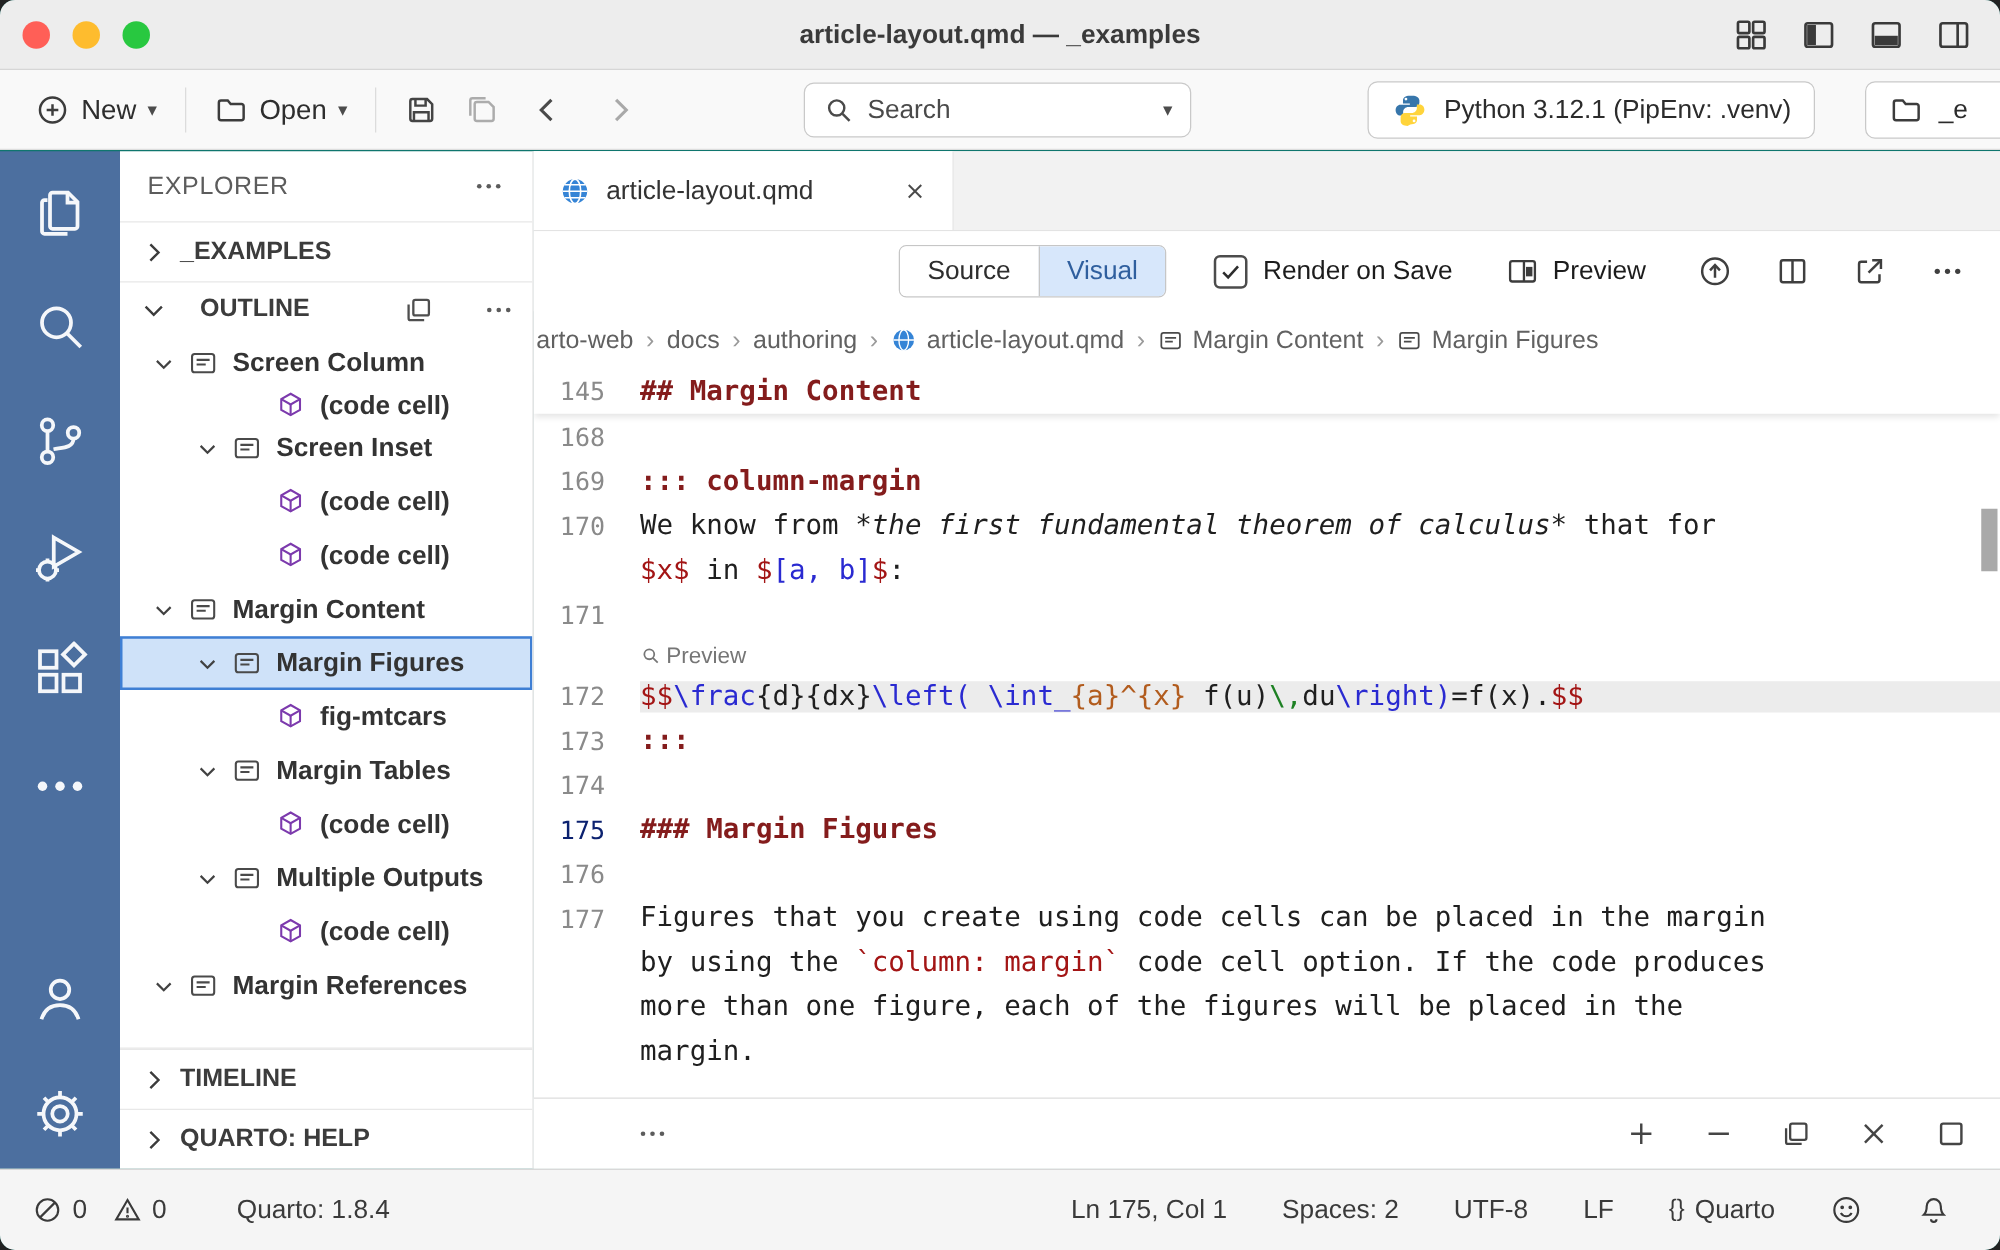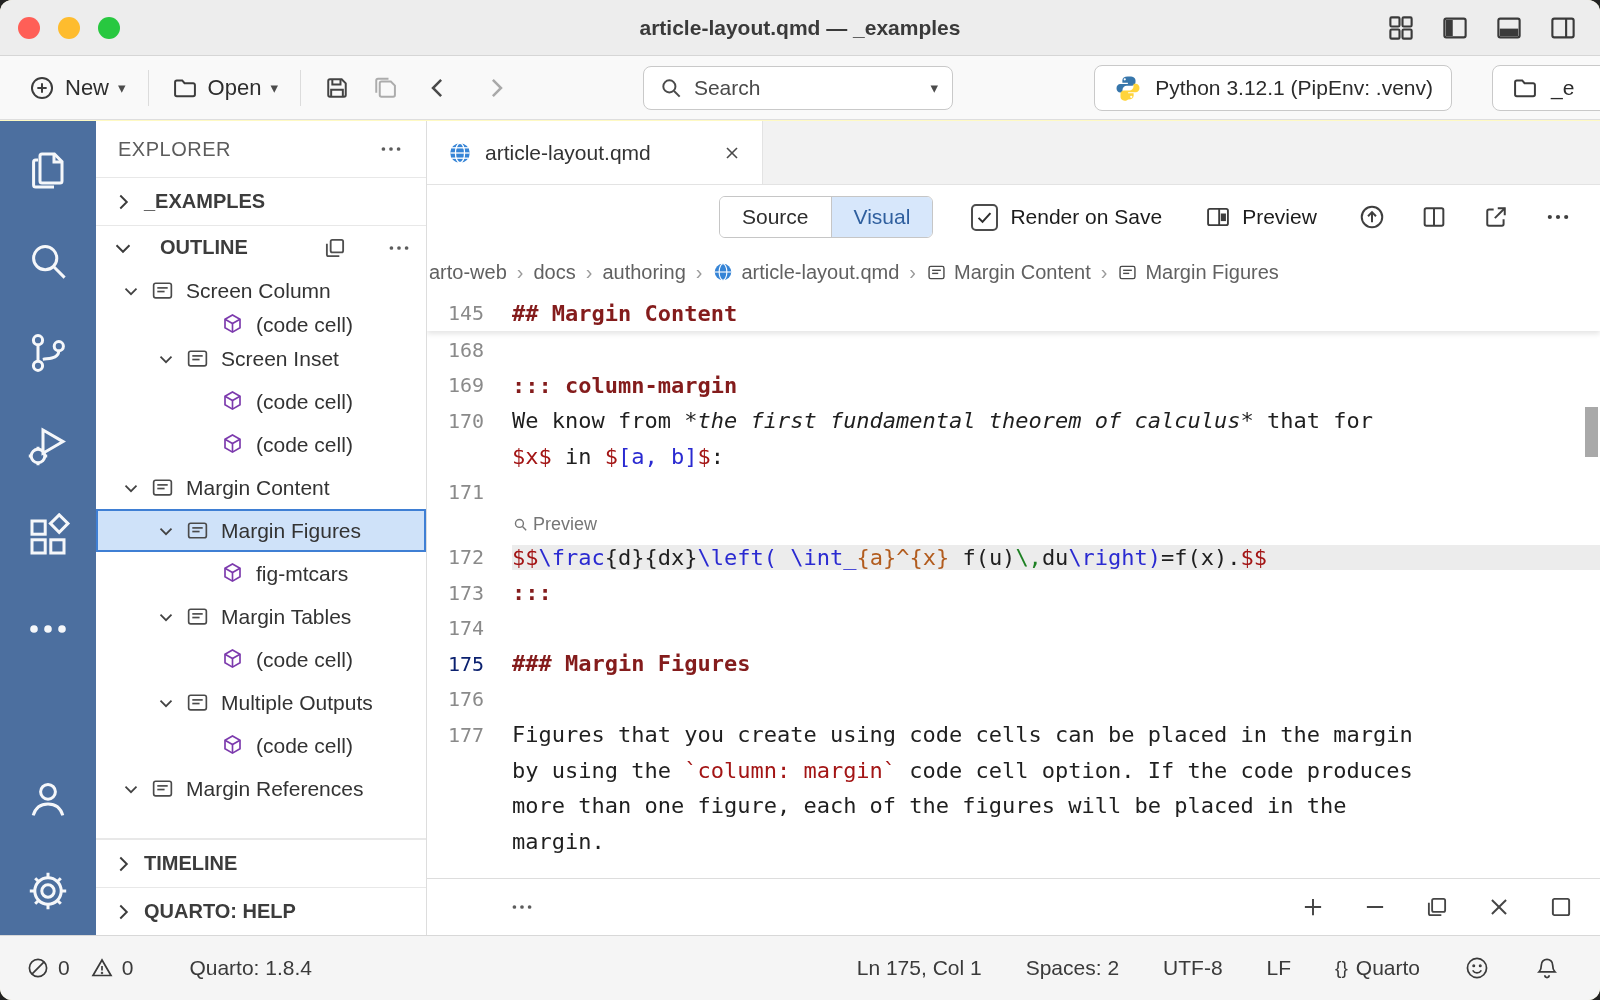--- a/index.html
+++ b/index.html
@@ -1,17 +1,17 @@
 <!DOCTYPE html>
 <html><head>
 <meta charset="utf-8">
 <style>
   * { margin:0; padding:0; box-sizing:border-box; }
   body { background:#222; font-family:"Liberation Sans", sans-serif; }
-  .window { position:relative; width:1600px; height:1000px; background:#fef9c3; border-radius:12px; overflow:hidden; }
+  .window { position:relative; width:1600px; height:1000px; background:#0f766e; border-radius:12px; overflow:hidden; }
 
   
   .titlebar { position:absolute; top:0; left:0; right:0; height:56px; background:#ededed; border-bottom:1px solid #d6d6d6; display:flex; align-items:center; }
   .traffic { display:flex; gap:18px; margin-left:18px; }
   .light { width:22px; height:22px; border-radius:50%; }
   .l-red{background:#ff5f57;} .l-yellow{background:#febc2e;} .l-green{background:#28c840;}
   .win-title { position:absolute; left:0; right:0; text-align:center; font-size:21px; font-weight:600; color:#3a3a3a; pointer-events:none; }
   .tb-icons { margin-left:auto; display:flex; gap:24px; margin-right:22px; }
   .tb-icons .icn { width:30px; height:30px; display:flex; align-items:center; justify-content:center; }
 
@@ -35,21 +35,21 @@
   .activitybar .aicn { width:48px; height:48px; opacity:.95; }
   .ab-bottom { margin-top:auto; display:flex; flex-direction:column; gap:44px; padding-bottom:20px; }
 
   .sidebar { width:331px; background:#fff; border-right:1px solid #ddd; display:flex; flex-direction:column; flex:none; overflow:hidden; }
   .explorer-head { height:56px; display:flex; align-items:center; padding:0 22px; }
   .explorer-head .t { font-size:20px; color:#5c5c5c; letter-spacing:.5px; }
   .sec-row { height:48px; display:flex; align-items:center; gap:8px; padding:0 14px; border-top:1px solid #e8e8e8; font-size:20px; font-weight:bold; color:#3c3c3c; }
   .outline-head { height:44px; display:flex; align-items:center; gap:24px; padding:0 14px; border-top:1px solid #e8e8e8; font-size:20px; font-weight:bold; color:#3c3c3c; }
   .flexspace { flex:1; }
   .hicn { width:26px; height:26px; display:inline-flex; }
-  .tree { flex:1; overflow:hidden; }
+  .tree { flex:1; overflow:hidden;font-weight:bold; }
   .tree-row { height:43px; display:flex; align-items:center; font-size:21px; color:#333; white-space:nowrap; }
   .tree-row.clipped { height:25px; overflow:hidden; }
   .tree-row.selected { background:#cfe2f9; outline:2px solid #3f7fd4; outline-offset:-2px; }
   .chev { width:30px; height:24px; display:inline-flex; align-items:center; flex:none; }
   .ticon { width:30px; height:26px; display:inline-flex; align-items:center; flex:none; }
   .tlabel { margin-left:6px; }
   .bottom-secs { border-top:1px solid #e8e8e8; }
   .bottom-secs .sec-row:first-child { border-top:none; }
 
   

